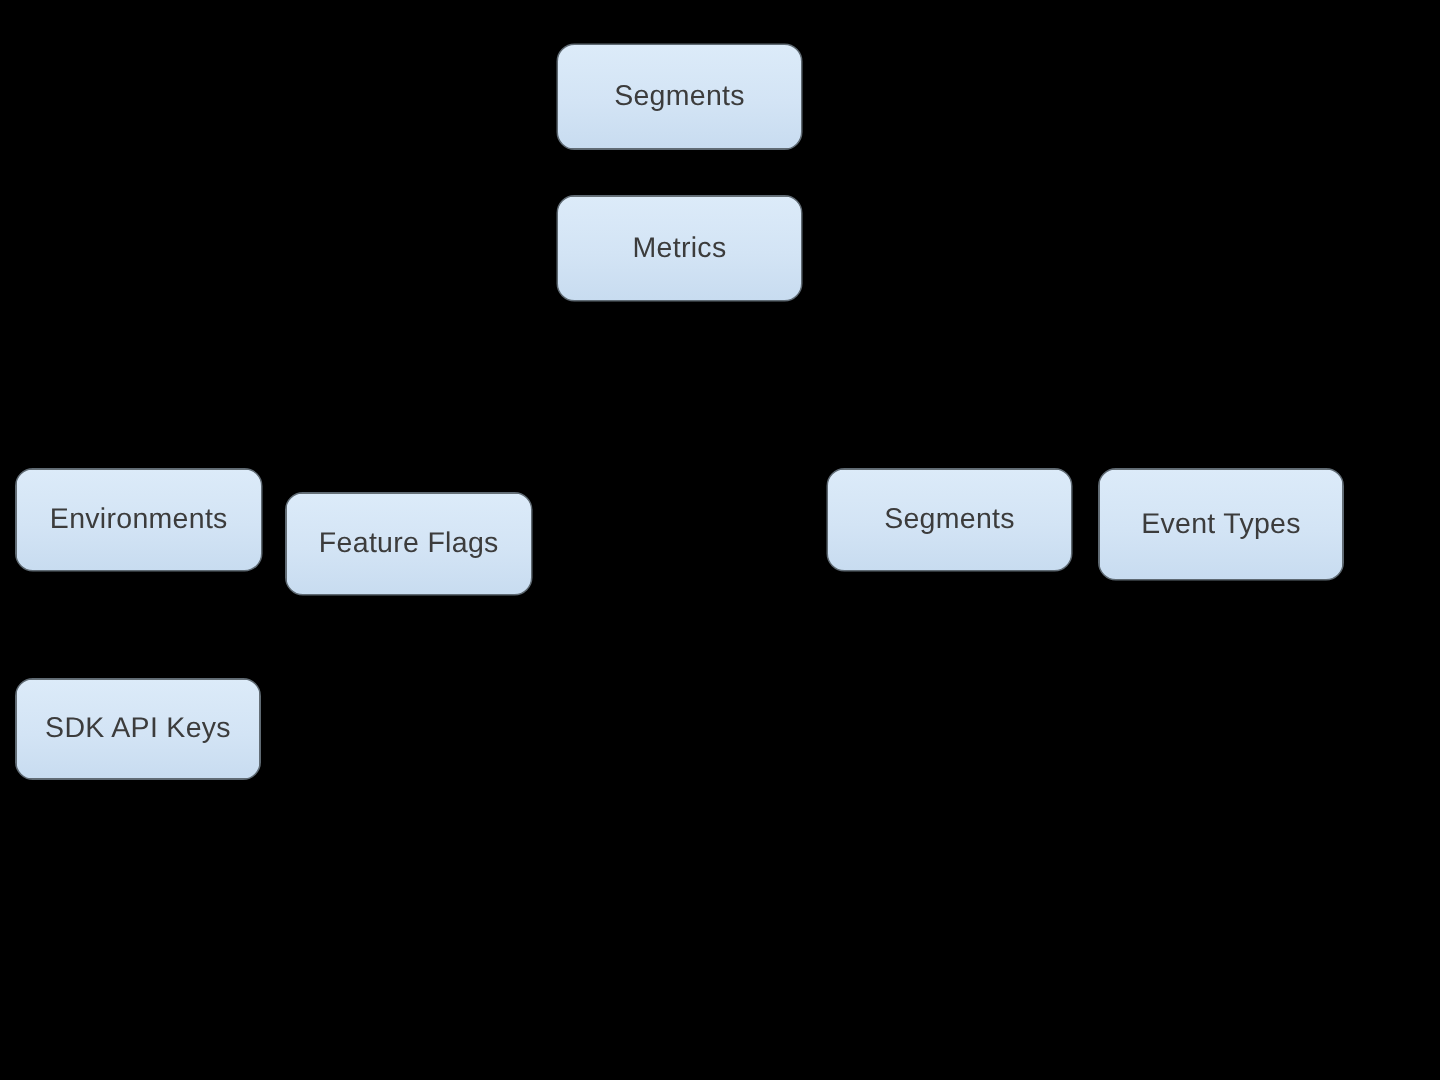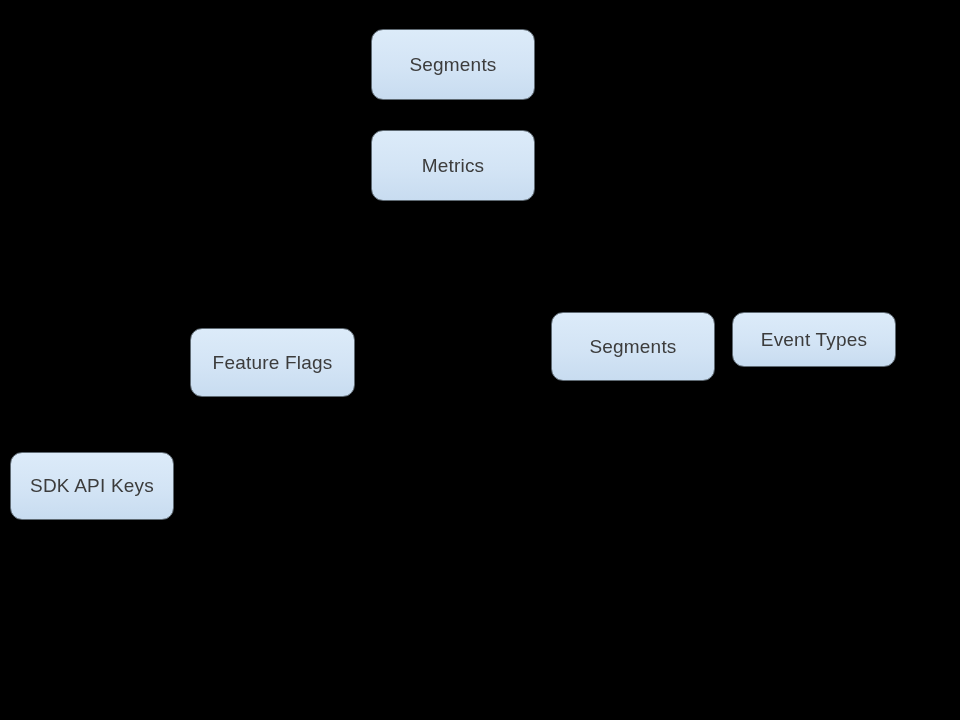--- a/index.html
+++ b/index.html
@@ -36,32 +36,35 @@
     letter-spacing: 0.2px;
     white-space: nowrap;
   }
   
   .n-account      { left: 371px; top:  29px; width: 164px; height: 71px; }
   .n-projects     { left: 371px; top: 130px; width: 164px; height: 71px; }
   .n-environments { left:  10px; top: 312px; width: 165px; height: 69px; }
   .n-feature-flags{ left: 190px; top: 328px; width: 165px; height: 69px; }
   .n-segments     { left: 371px; top: 312px; width: 164px; height: 69px; }
   .n-metrics      { left: 551px; top: 312px; width: 164px; height: 69px; }
-  .n-event-types  { left: 732px; top: 312px; width: 164px; height: 55px; }
+  .n-event-types  { left: 732px; top: 312px; width: 164px; height: 75px; }
   .n-sdk-api-keys { left:  10px; top: 452px; width: 164px; height: 68px; }
 </style>
 </head>
 <body>
 
 <div class="canvas">
   <div class="node n-account">
     <span>Segments</span>
   </div>
   <div class="node n-projects">
     <span>Metrics</span>
+  </div>
+  <div class="node n-environments">
+    <span>Environments</span>
   </div>
   <div class="node n-feature-flags">
     <span>Feature Flags</span>
   </div>
   <div class="node n-metrics">
     <span>Segments</span>
   </div>
   <div class="node n-event-types">
     <span>Event Types</span>
   </div>

